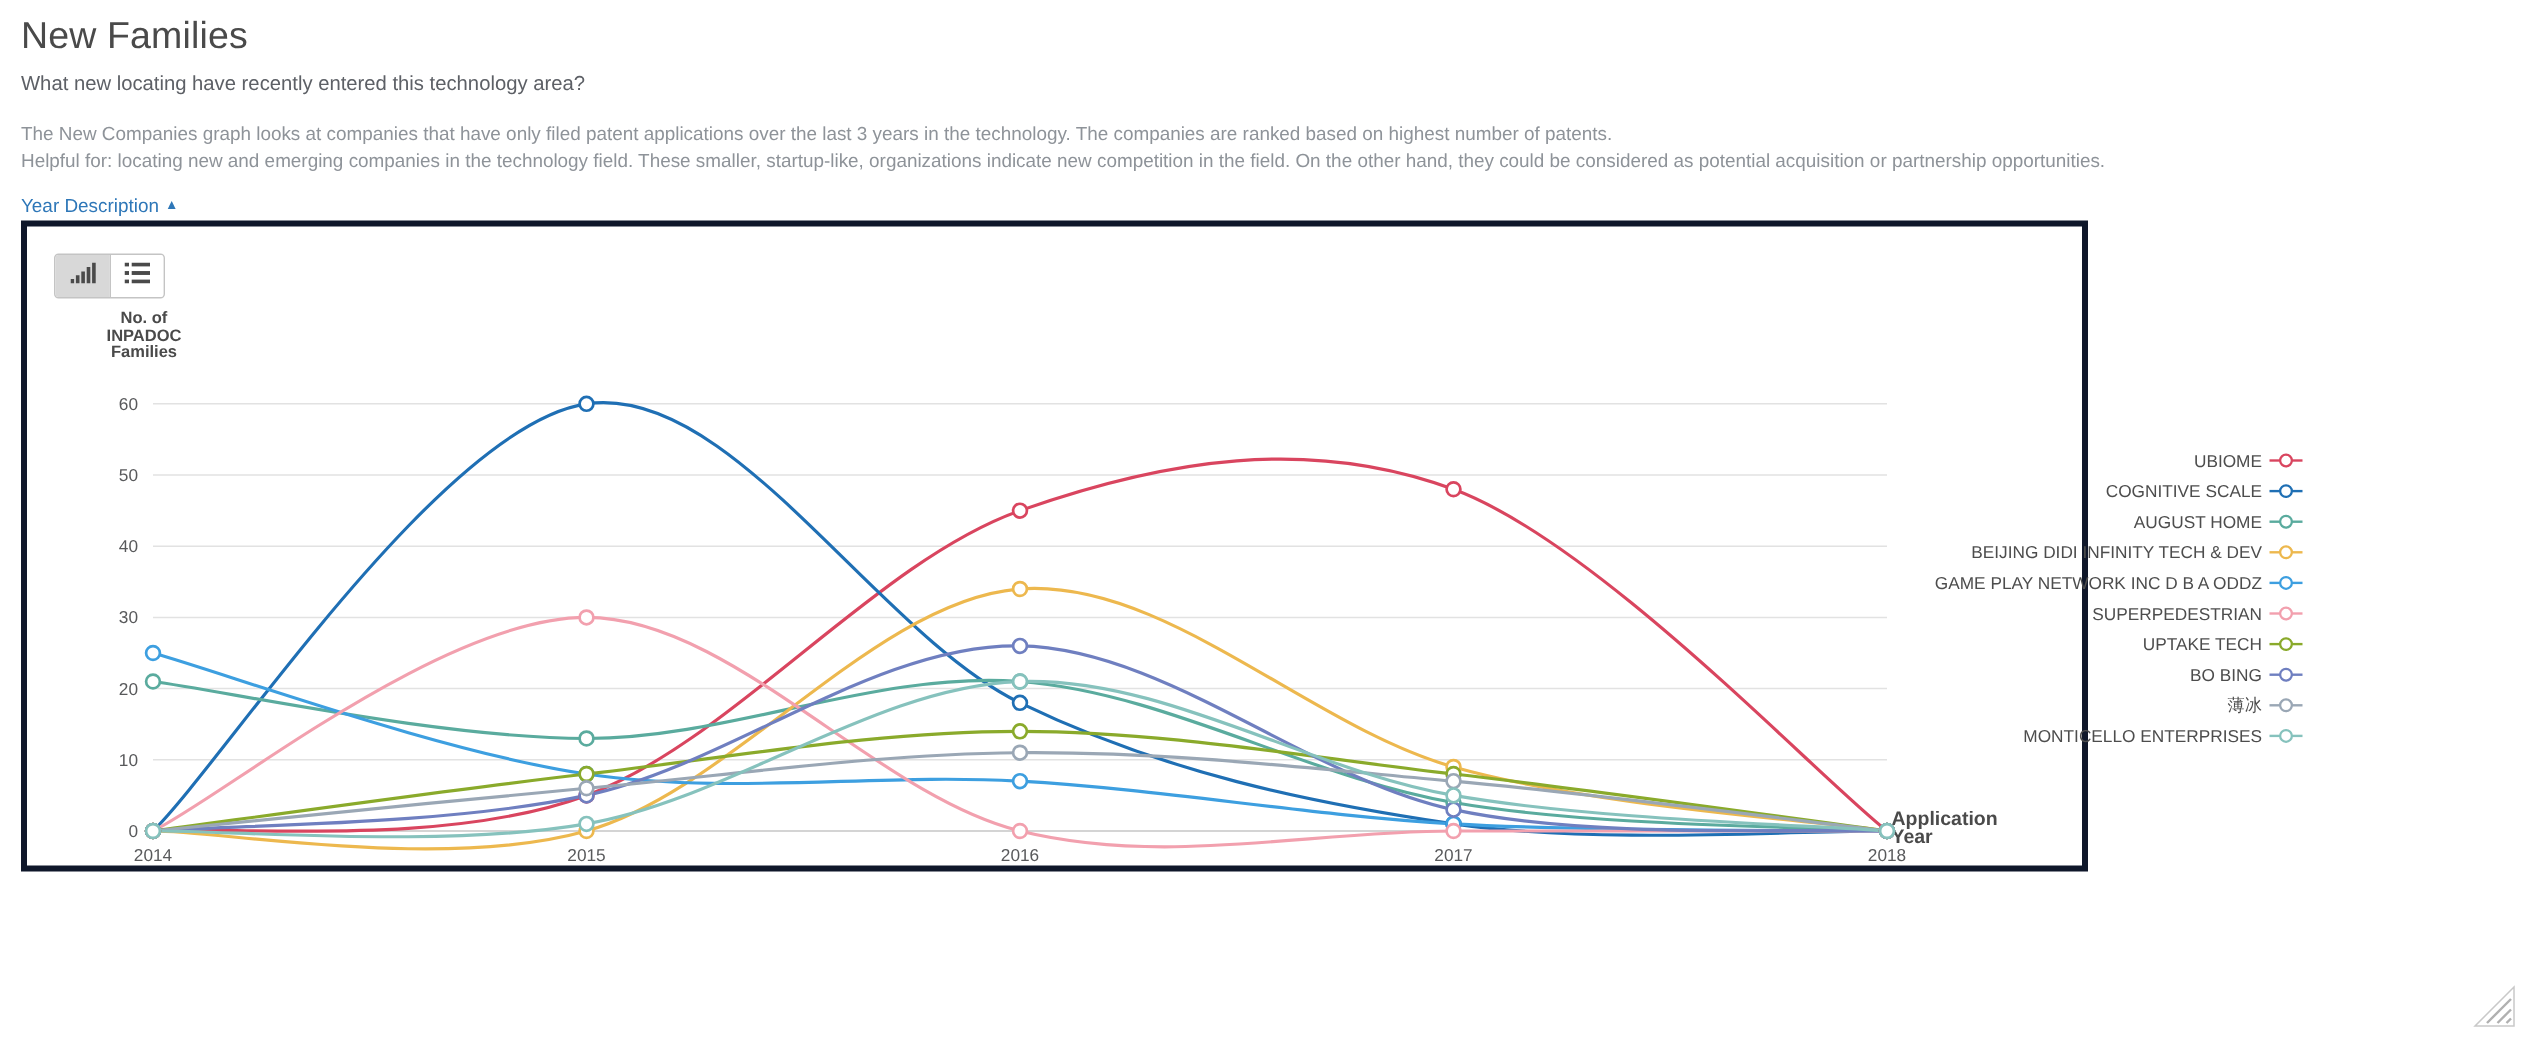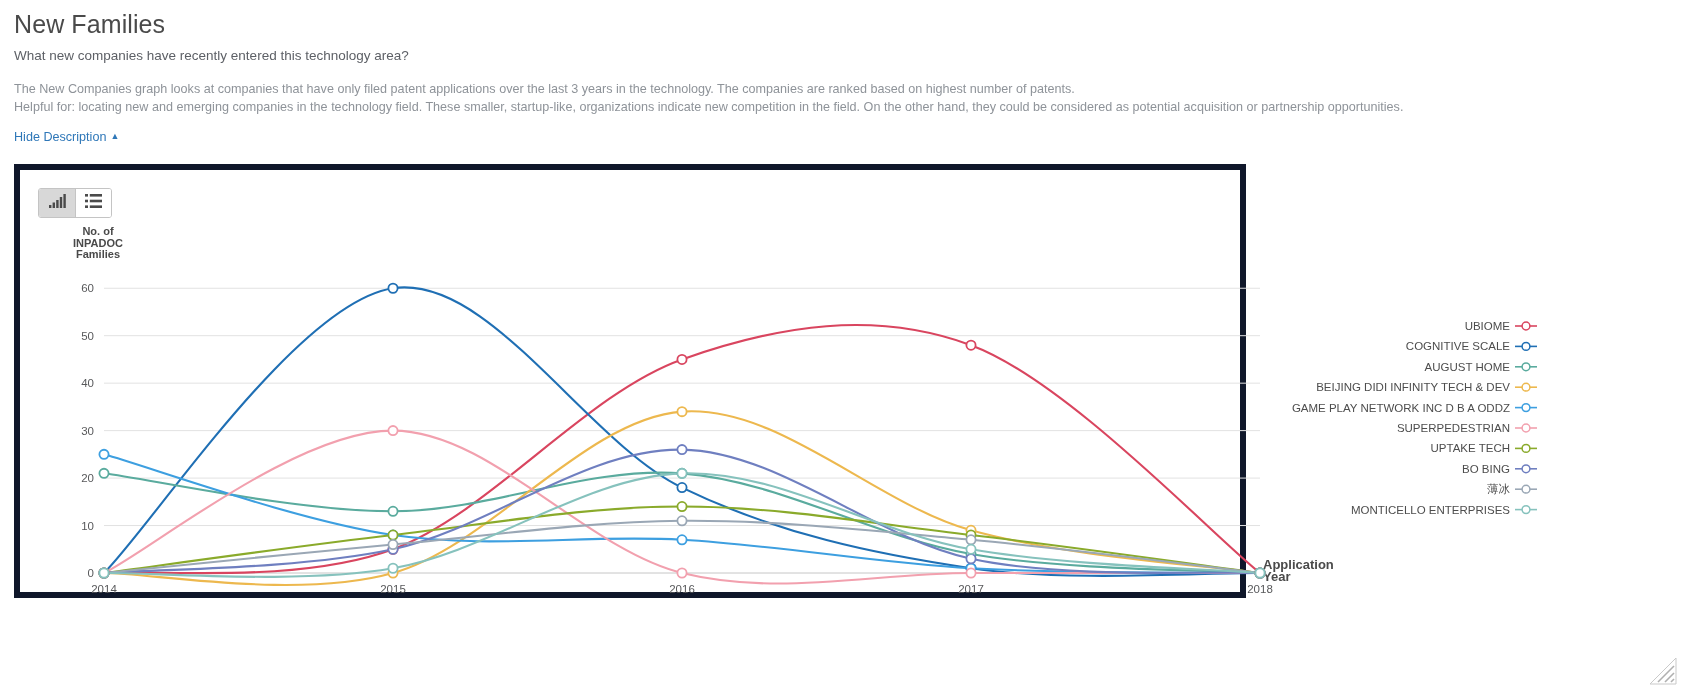--- a/index.html
+++ b/index.html
@@ -48,24 +48,24 @@
     display: inline-block;
     margin-left: 4px;
     font-size: 9px;
     vertical-align: 2px;
   }
 
   
   .chart-panel {
     position: absolute;
     left: 14px;
-    top: 164px;
-    width: 1232px;
+    top: 147px;
+    width: 1378px;
     height: 434px;
-    border: 6px solid #0f172a;
+    border: 4px solid #0f172a;
     background: #fff;
   }
 
   
   .view-toggle {
     position: absolute;
     left: 18px; top: 18px;
     display: flex;
     border: 1px solid #c4c4c4;
     border-radius: 3px;
@@ -125,25 +125,25 @@
     width: 30px; height: 30px;
   }
 </style>
 </head>
 <body>
 
 <div id="page">
 
   <div class="header">
     <h1 class="page-title">New Families</h1>
-    <p class="subtitle">What new companies have recently entered this technology area?</p>
+    <p class="subtitle">What new locating have recently entered this technology area?</p>
     <p class="desc-line">The New Companies graph looks at companies that have only filed patent applications over the last 3 years in the technology. The companies are ranked based on highest number of patents.</p>
     <p class="desc-line">Helpful for: locating new and emerging companies in the technology field. These smaller, startup-like, organizations indicate new competition in the field. On the other hand, they could be considered as potential acquisition or partnership opportunities.</p>
     <a class="hide-desc">
-      <span>Hide Description</span><span class="caret">▲</span>
+      <span>Year Description</span><span class="caret">▲</span>
     </a>
   </div>
 
   <div class="chart-panel">
 
     <div class="view-toggle">
       <div class="tgl-btn active">
         <span>
           <svg width="17" height="14" viewBox="0 0 17 14">
             <rect x="0" y="11" width="2.4" height="3" fill="#4a4a4a"></rect>

